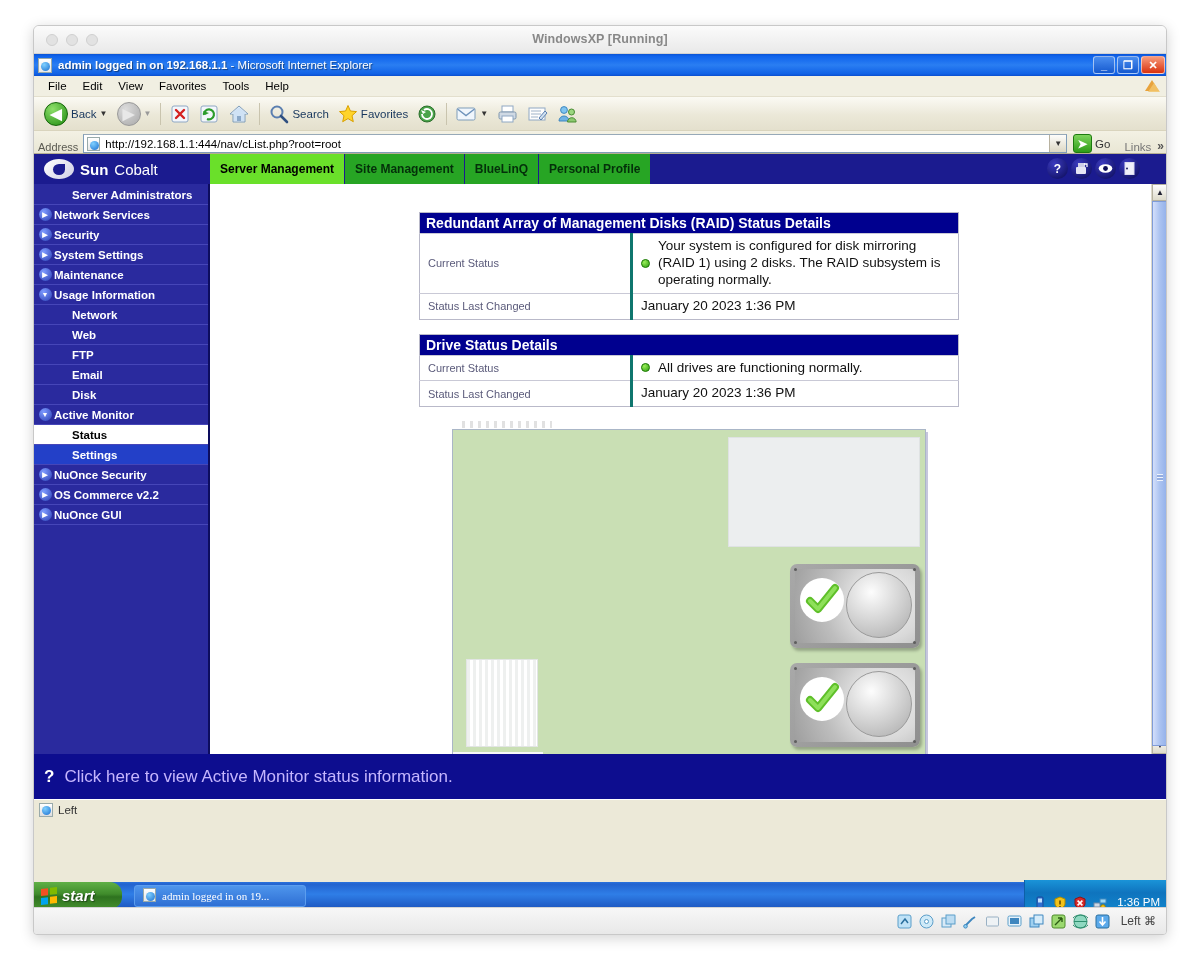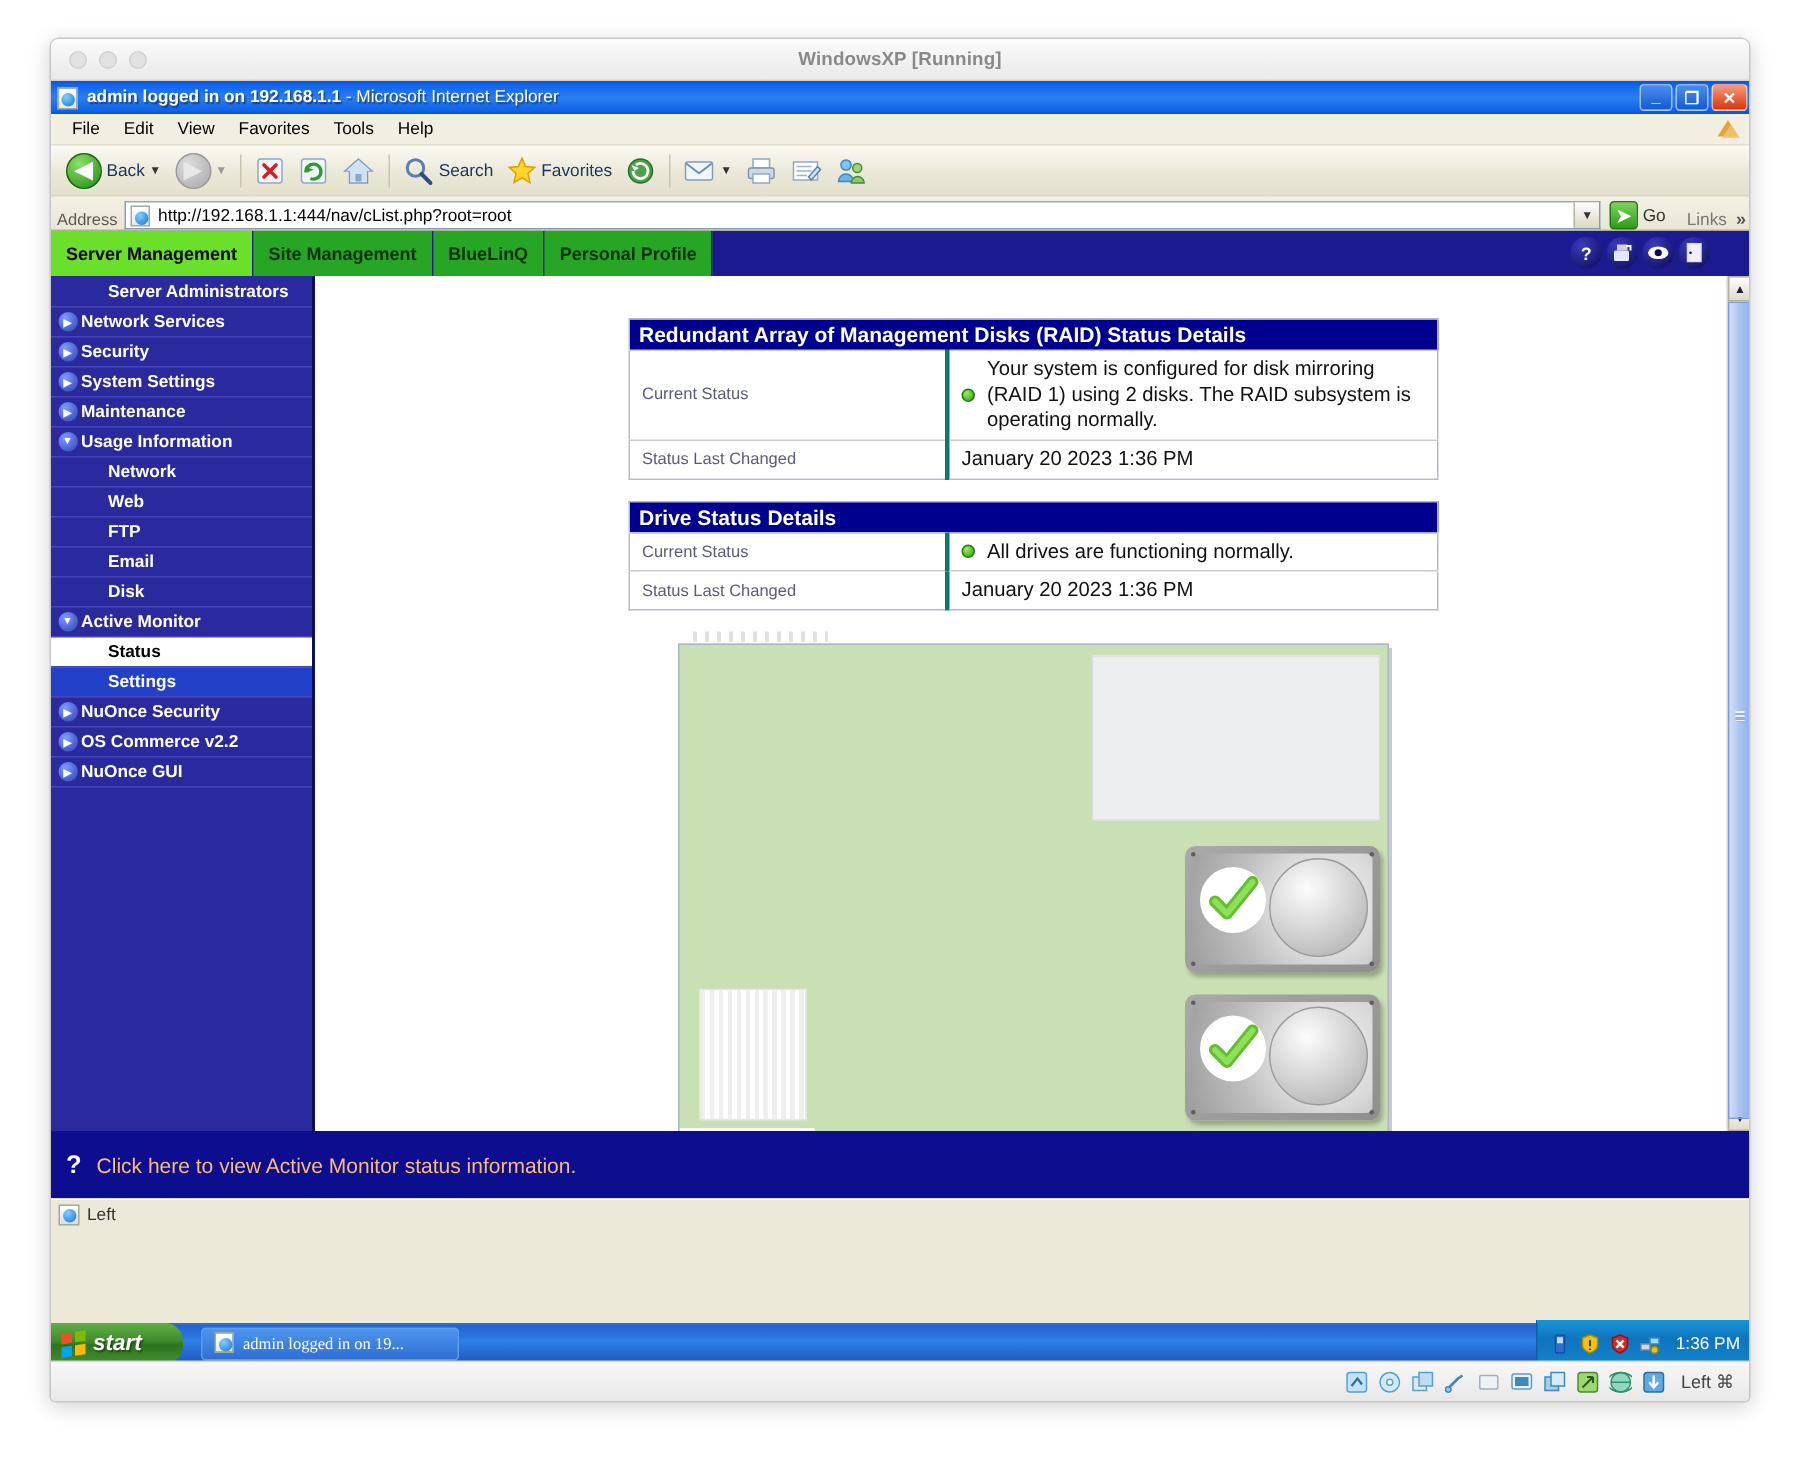--- a/index.html
+++ b/index.html
@@ -327,21 +327,21 @@
   .check-mark {
     width: 38px; height: 38px;
   }
 
   
   #help-bar {
     height: 45px; background: #0d0d8f;
     display: flex; align-items: center; padding-left: 10px; gap: 10px;
   }
   #help-q { color:#fff; font-size:17px; font-weight:bold; }
-  #help-text { color:#fdba74; font-size:14px; }
+  #help-text { color:#c4b5fd; font-size:17px; }
 
   
   #ie-statusbar {
     height: 21px; background: #ece9d8;
     border-top: 1px solid #fff;
     display: flex; align-items: center;
     font-size: 11.5px; color:#333;
     position: relative;
   }
   #status-ico {
@@ -400,21 +400,21 @@
     border: 1px solid #5b9dee;
     border-radius: 3px;
     display:flex; align-items:center; gap:5px; padding: 0 8px;
     min-width: 172px;
   }
   #task-label { color:#fff; font-size:11px;font-family:Liberation Serif, serif; }
   #tray {
     margin-left: auto; height: 27px;
     background: linear-gradient(#1a94d8, #0f74be 40%, #1186cd);
     border-left: 1px solid #0d5fa8;
-    display: flex; align-items: center; gap: 6px; padding: 16px 8px;
+    display: flex; align-items: flex-start; gap: 6px; padding: 16px 8px;
   }
   .tray-ico { width: 14px; height: 14px; }
   #tray-time { color:#fff; font-size:11.5px; margin-left: 4px; }
 
   
   #vbox-statusbar {
     position:absolute; left:0; bottom:0; width:1134px; height:27px;
     background: linear-gradient(#f7f7f7, #e8e8e8);
     border-top: 1px solid #d5d5d5;
     display:flex; align-items:center; justify-content:flex-end;
@@ -593,20 +593,25 @@
         <div id="go-ico">➤</div>
         <span id="go-text">Go</span>
       </div>
       <span id="links-text">Links</span>
       <span id="links-chev">»</span>
     </div>
 
     <div id="page-area">
 
       <div id="cobalt-header">
+        <div id="cobalt-logo">
+          <div id="cobalt-mark"></div>
+          <span id="cobalt-sun">Sun</span>
+          <span id="cobalt-co">Cobalt</span>
+        </div>
         <div class="ctab active">Server Management</div>
         <div class="ctab inactive">Site Management</div>
         <div class="ctab inactive">BlueLinQ</div>
         <div class="ctab inactive">Personal Profile</div>
         <div id="cobalt-icons">
           <div class="cico">?</div>
           <div class="cico">
             <svg width="13" height="13" viewBox="0 0 13 13">
                 <rect x="1" y="5" width="10" height="7" rx="1" fill="#e6e6f5"></rect>
                 <rect x="3" y="1" width="7" height="4" fill="#cfcfe8"></rect>

